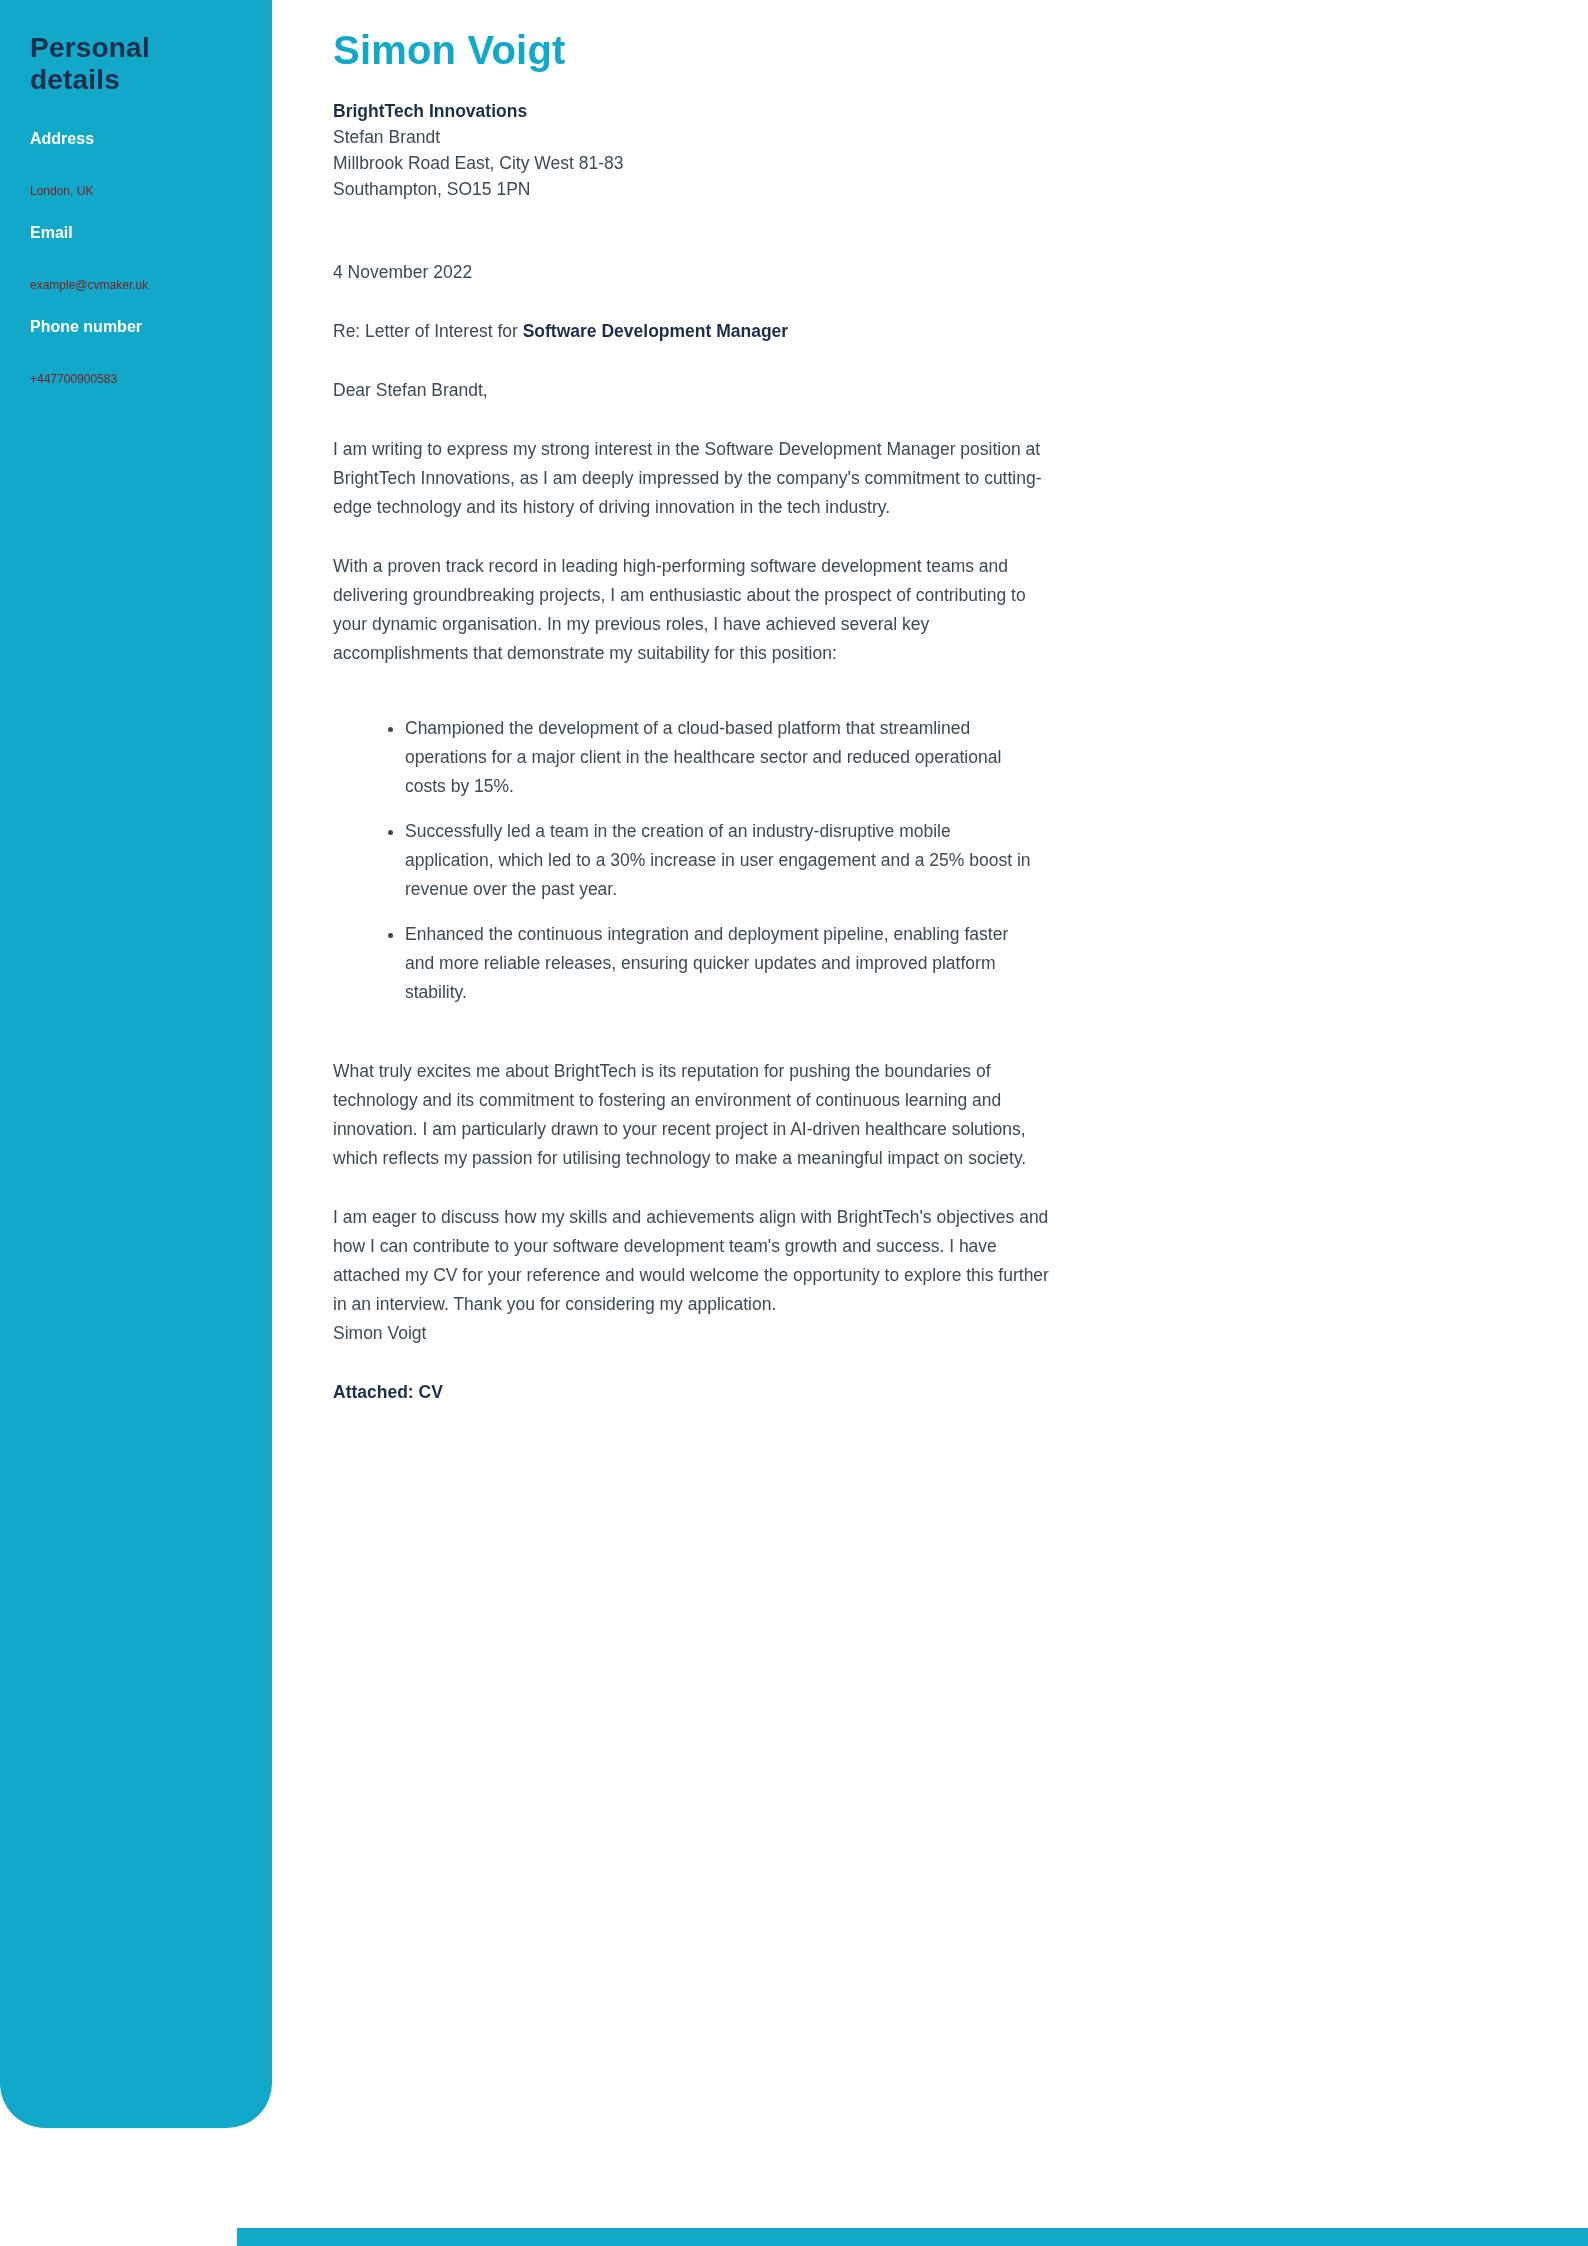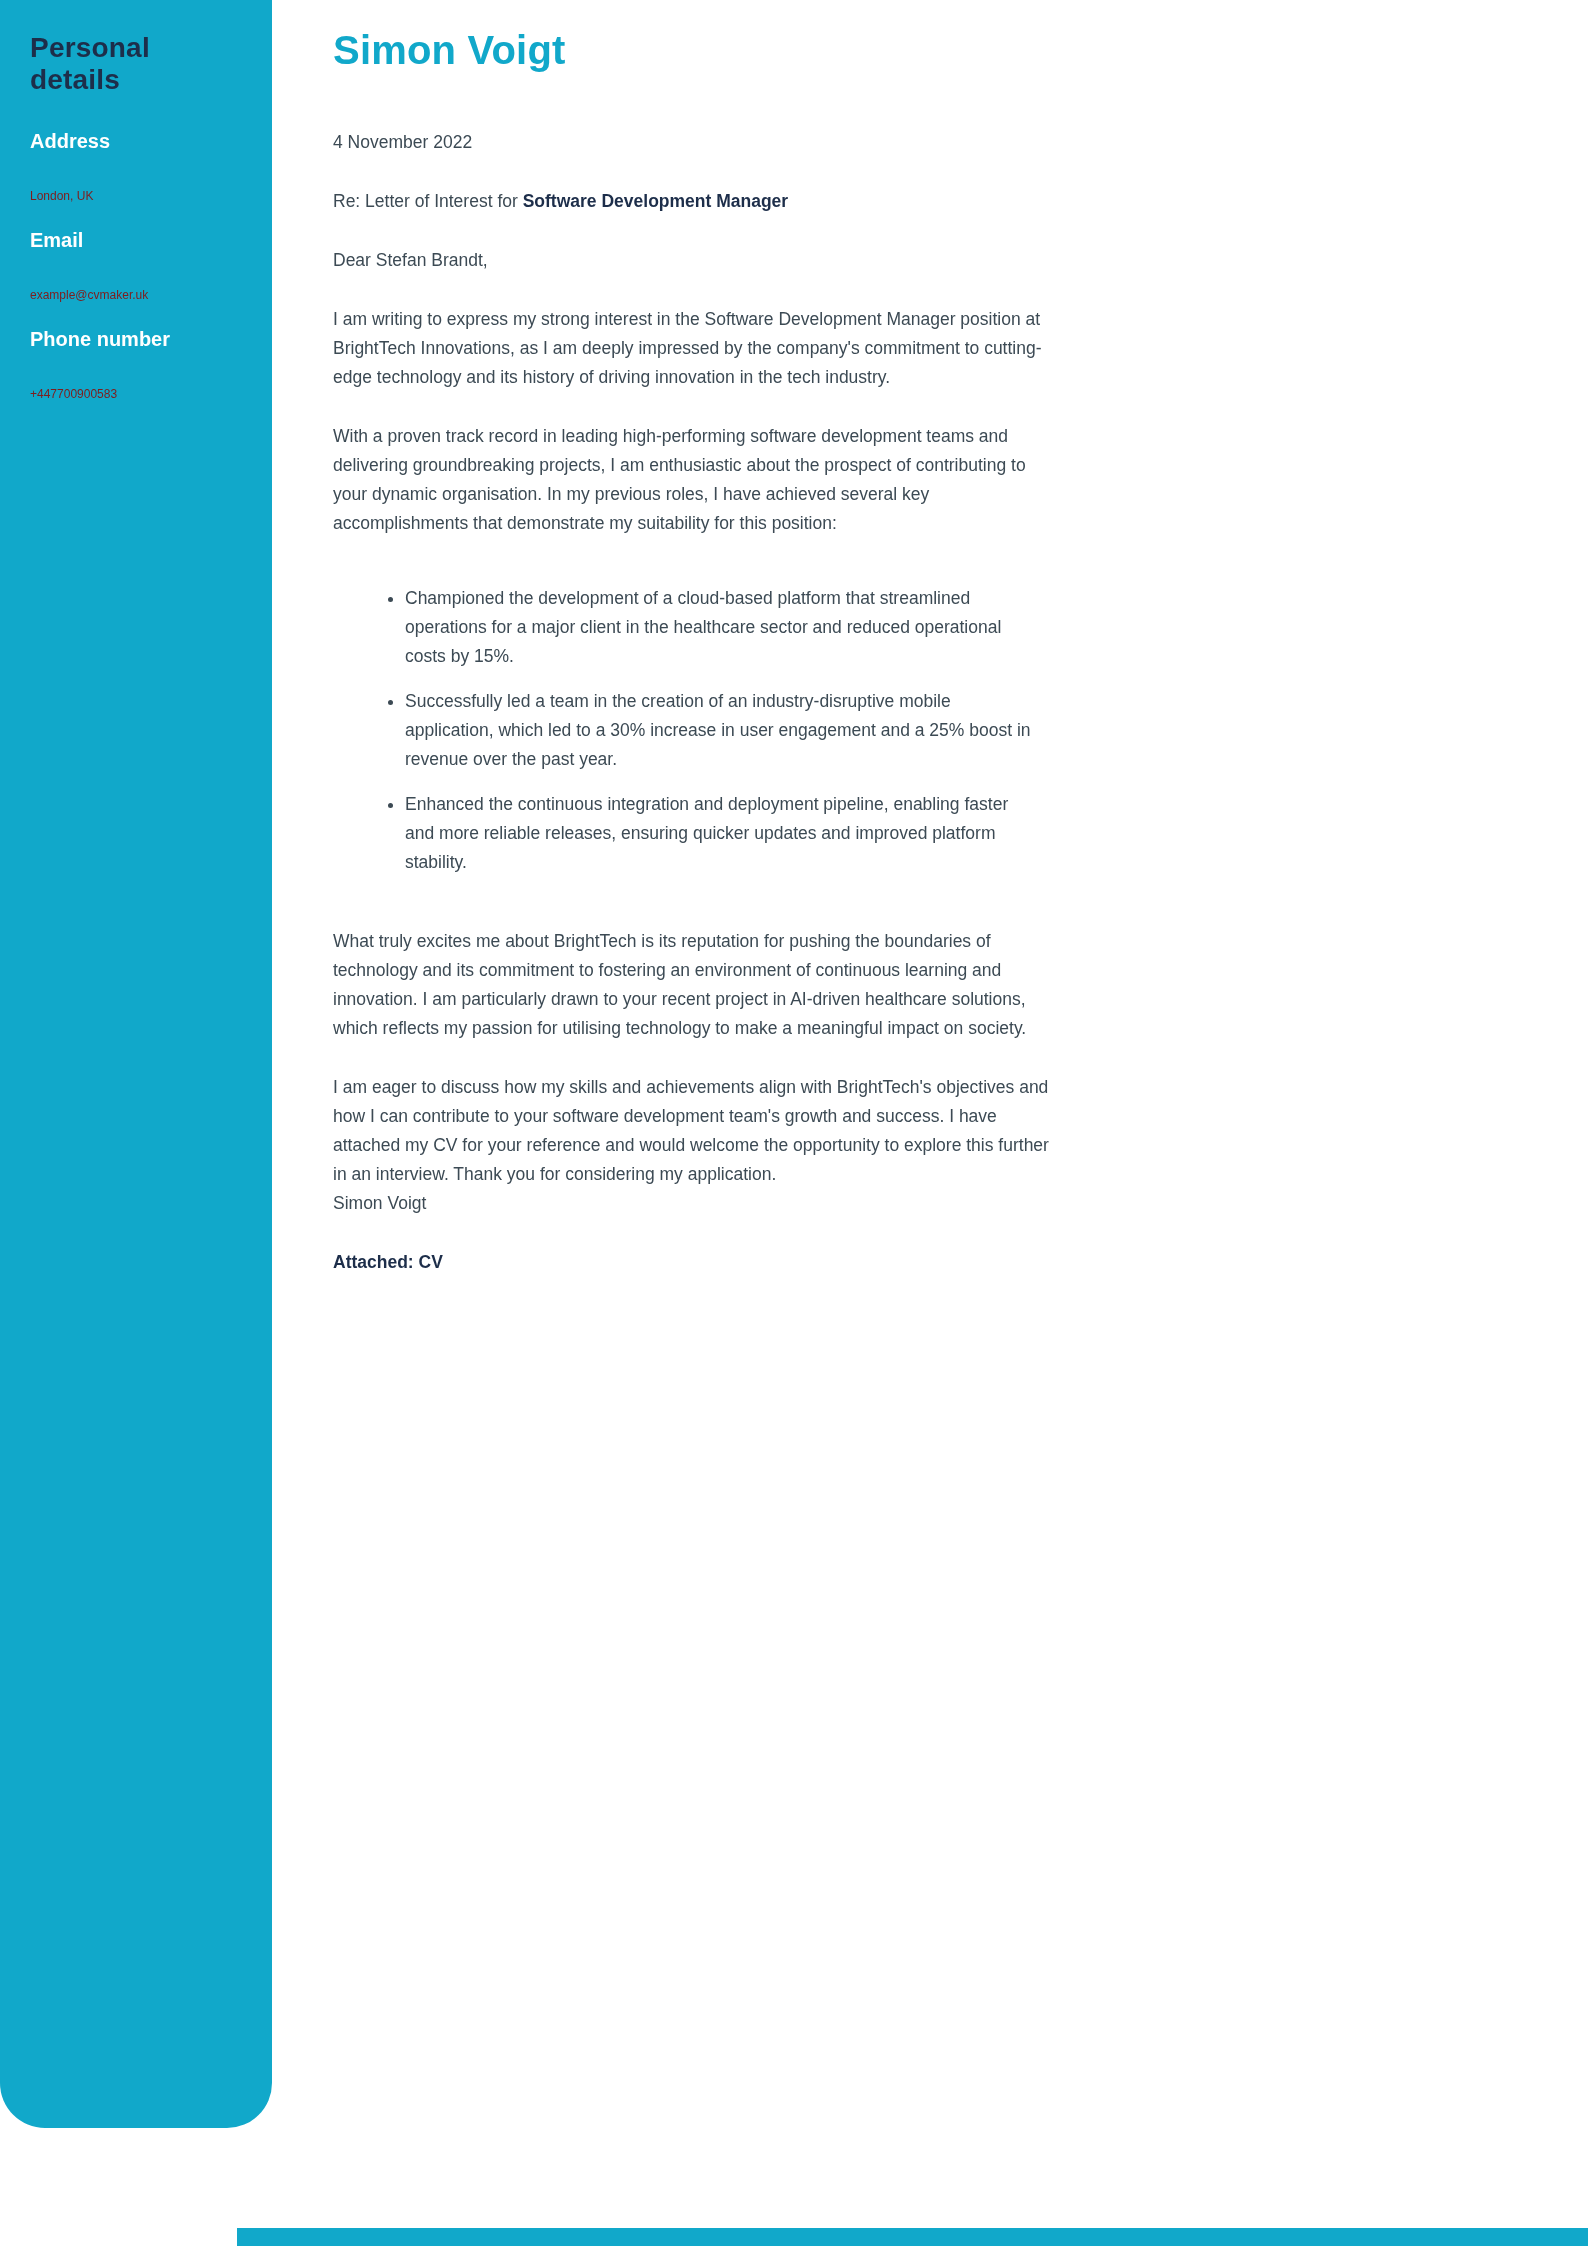--- a/index.html
+++ b/index.html
@@ -31,21 +31,21 @@
     color: #1d2e4a;
     font-size: 28px;
     font-weight: 700;
     margin-bottom: 34px;
     letter-spacing: 0.2px;
   }
   .sidebar .field { margin-bottom: 26px; }
   .sidebar .field-label {
     color: #ffffff;
     font-weight: 700;
-    font-size: 20px;
+    font-size: 16px;
     margin-bottom: 7px;
   }
   .sidebar .field-value {
     color: #7f1d1d;
     font-size: 12px;
     margin-top: 36px;
   }
   
   .footer-strip {
     position: absolute;
@@ -110,20 +110,26 @@
 
     <div class="field">
       <div class="field-label">Phone number</div>
       <div class="field-value">+447700900583</div>
     </div>
   </aside>
 
   <main>
     <h1 class="letter-title">Simon Voigt</h1>
 
+    <div class="recipient">
+      <p class="bold-navy">BrightTech Innovations</p>
+      <p>Stefan Brandt</p>
+      <p>Millbrook Road East, City West 81-83</p>
+      <p>Southampton, SO15 1PN</p>
+    </div>
 
     <p class="mt-lg">4 November 2022</p>
 
     <p class="mt-sm"><span>Re: Letter of Interest for </span><span class="bold-navy">Software Development Manager</span></p>
 
     <p class="mt-sm">Dear Stefan Brandt,</p>
 
     <p class="mt-sm">I am writing to express my strong interest in the Software Development Manager position at BrightTech Innovations, as I am deeply impressed by the company's commitment to cutting-edge technology and its history of driving innovation in the tech industry.</p>
 
     <p class="mt-sm">With a proven track record in leading high-performing software development teams and delivering groundbreaking projects, I am enthusiastic about the prospect of contributing to your dynamic organisation. In my previous roles, I have achieved several key accomplishments that demonstrate my suitability for this position:</p>

